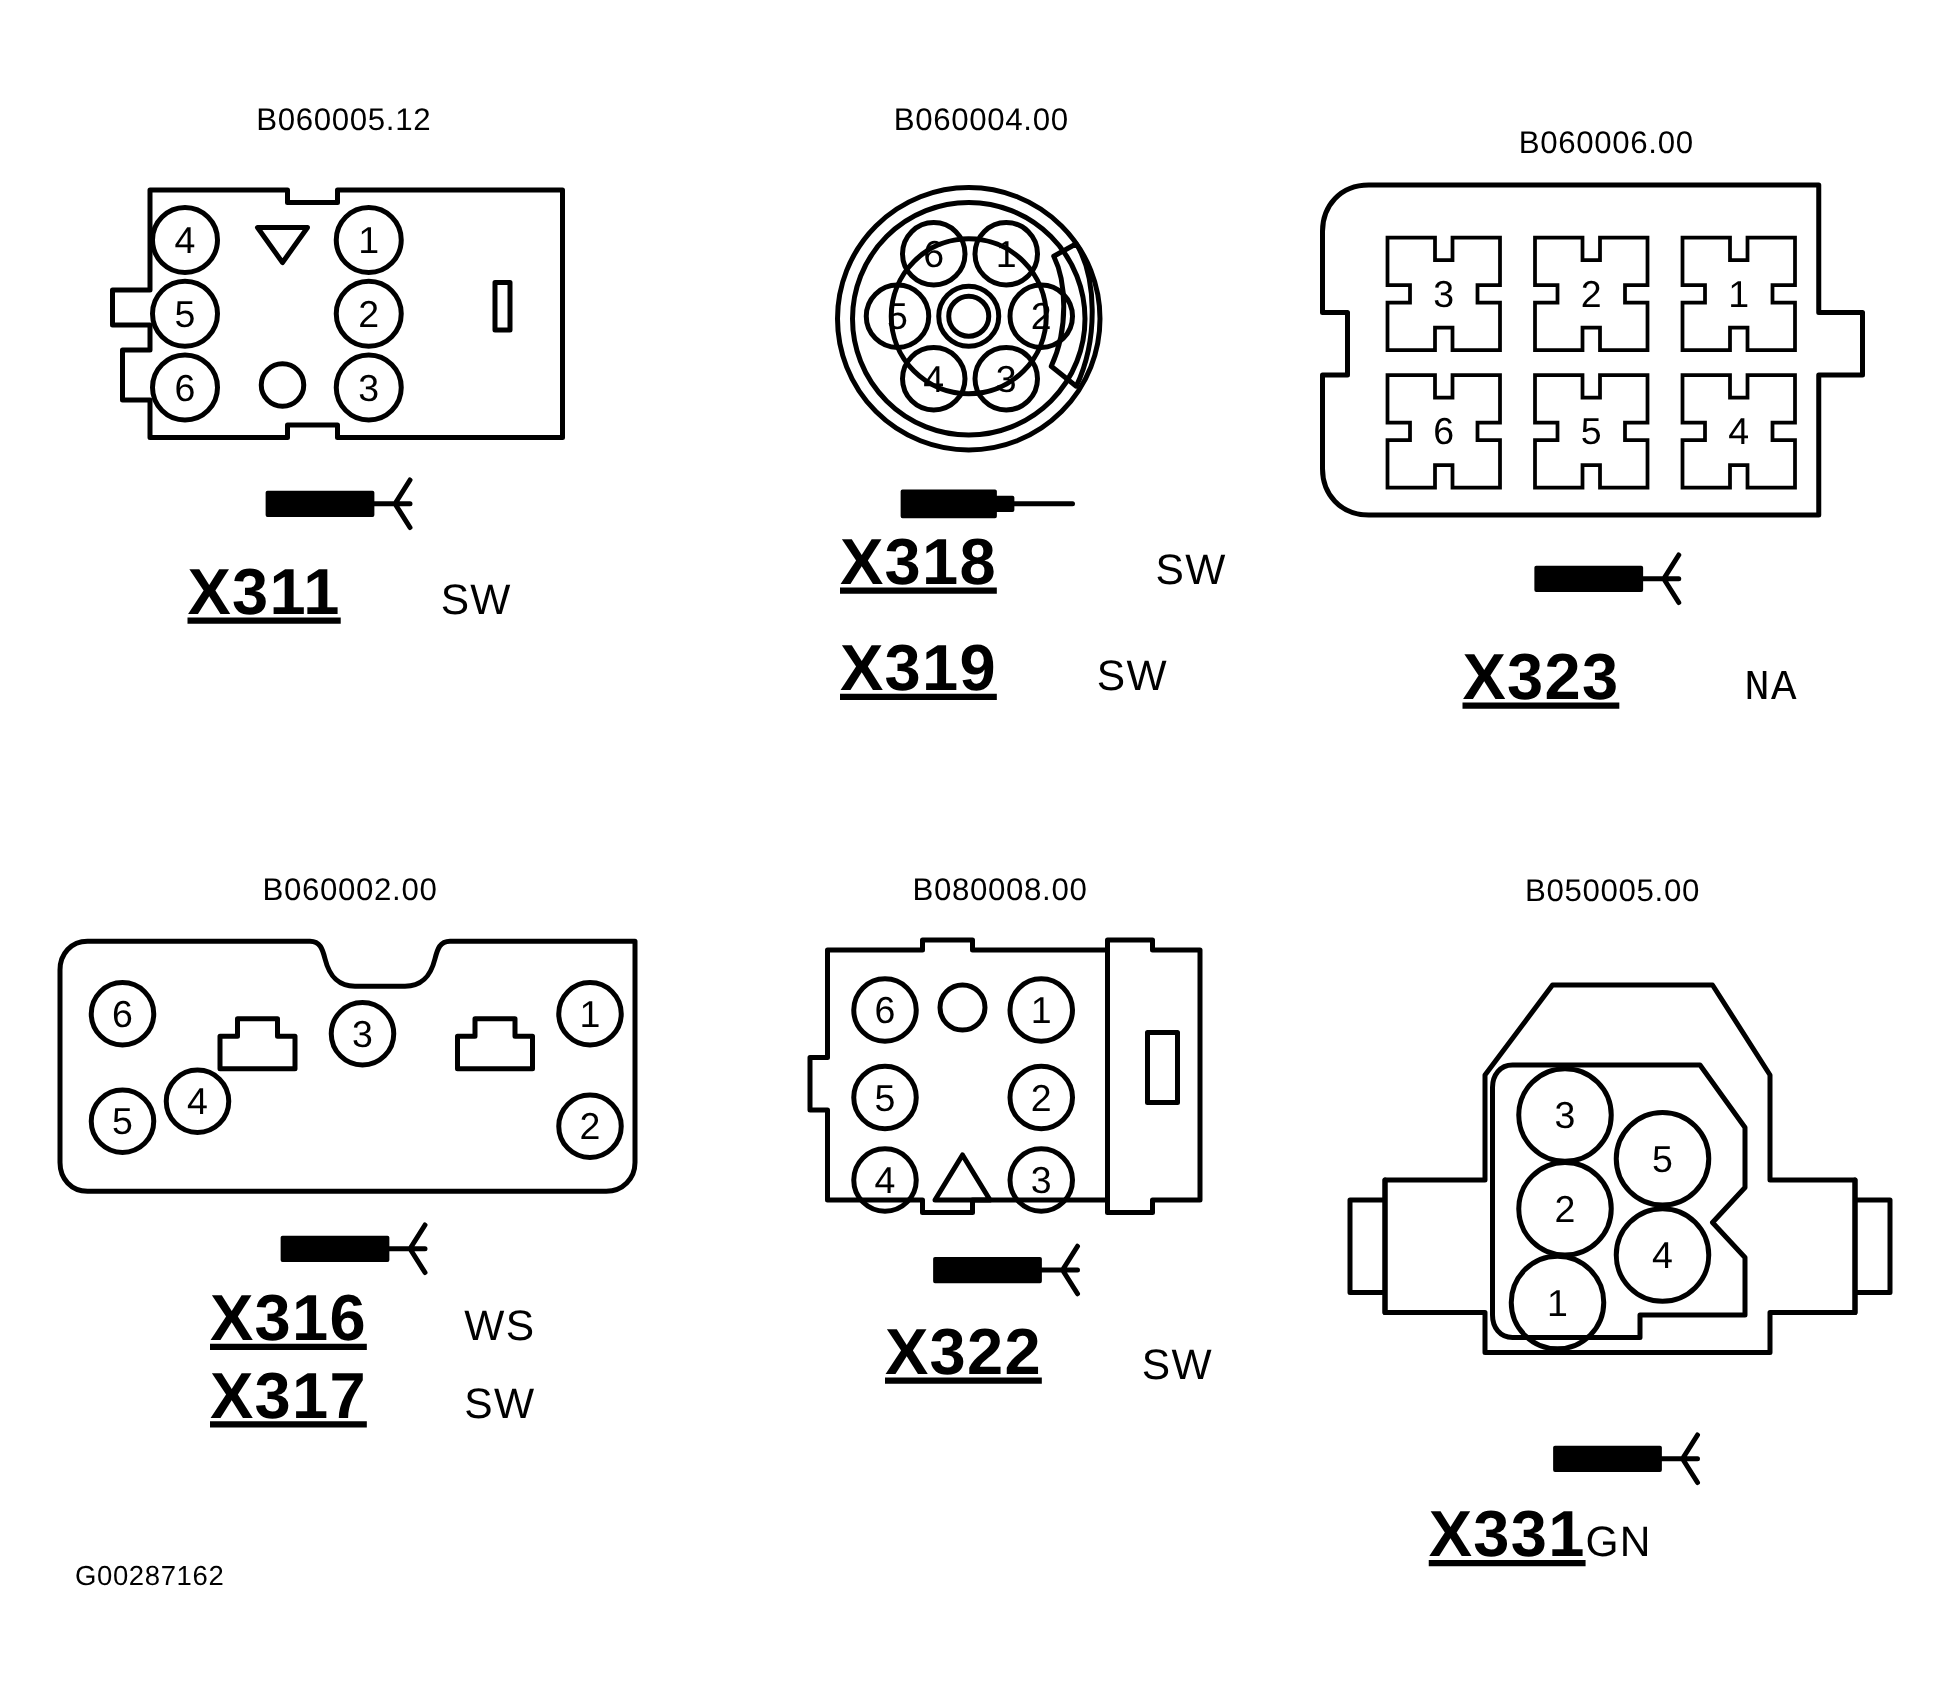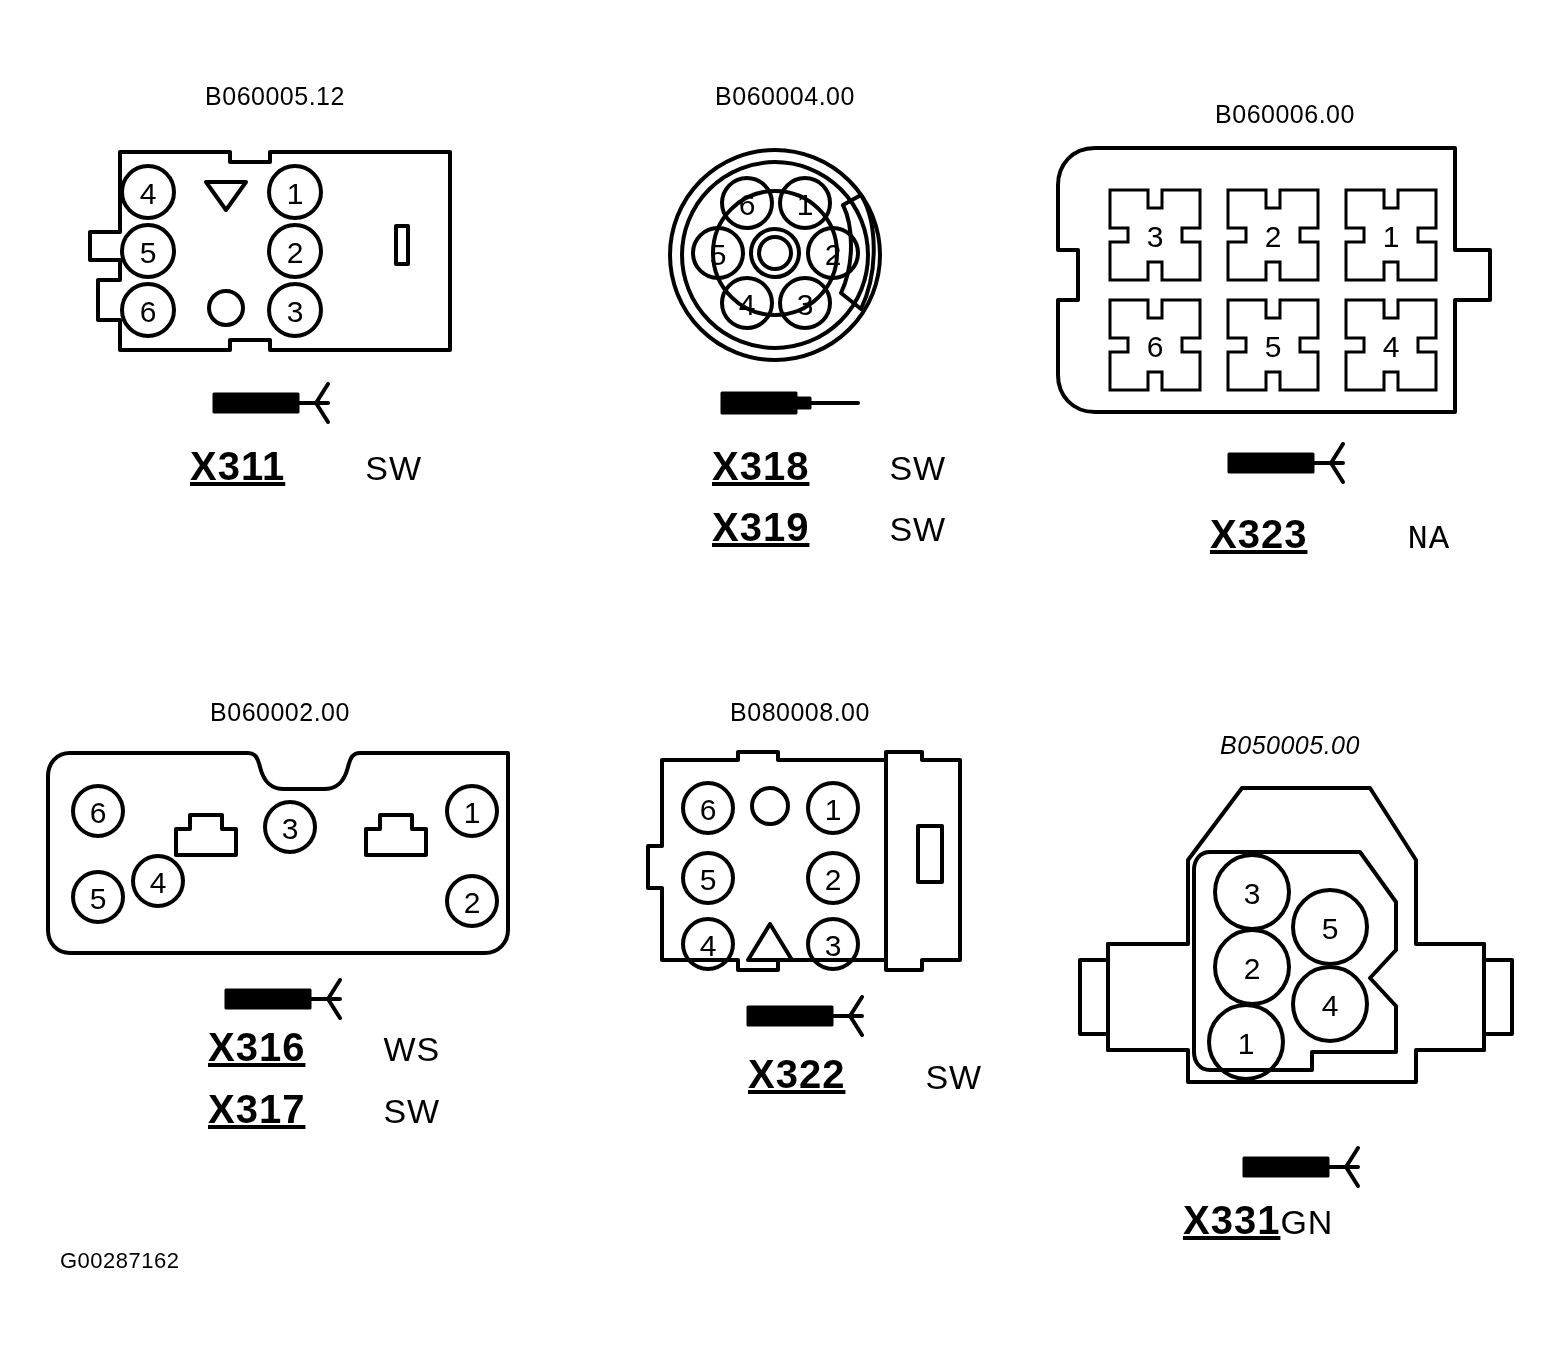--- a/index.html
+++ b/index.html
@@ -25,25 +25,24 @@
     white-space: nowrap;
     text-align: center;
   }
   .label-row {
     position: absolute;
     display: flex;
     align-items: baseline;
     white-space: nowrap;
   }
   .conn-id {
-    font-size: 40px;
+    font-size: 52px;
     font-weight: bold;
     text-decoration: underline;
     letter-spacing: 1px;
-    margin-left: 40px;
   }
   .conn-code {
     font-size: 34px;
     letter-spacing: 1px;
   }
   .figure-id {
     position: absolute;
     left: 60px;
     top: 1248px;
     font-size: 22px;
@@ -143,21 +142,21 @@
 </div>
 
 <div class="connector" style="left:718px; top:385px;">
   <svg width="150" height="40" viewBox="0 0 150 40">
     <path class="fillblack" d="M4 8 L78 8 L78 28 L4 28 Z"></path>
     <path class="fillblack" d="M78 13 L92 13 L92 23 L78 23 Z"></path>
     <path class="stroke" d="M92 18 L140 18"></path>
   </svg>
 </div>
 
-<div class="label-row" style="left:672px; top:444px;">
+<div class="label-row" style="left:672px; top:420px;gap:47px;">
   <span class="conn-id">X318</span>
   <span class="conn-code" style="margin-left:80px;">SW</span>
 </div>
 <div class="label-row" style="left:672px; top:505px;">
   <span class="conn-id">X319</span>
   <span class="conn-code" style="margin-left:80px;">SW</span>
 </div>
 
 <div class="part-number" style="left:1110px; top:100px; width:350px;">B060006.00</div>
 
@@ -276,21 +275,21 @@
     <path class="fillblack" d="M4 12 L88 12 L88 30 L4 30 Z"></path>
     <path class="stroke" d="M88 21 L118 21 M118 2 L106 21 L118 40"></path>
   </svg>
 </div>
 
 <div class="label-row" style="left:708px; top:1052px;align-items:flex-end;">
   <span class="conn-id">X322</span>
   <span class="conn-code" style="margin-left:80px;">SW</span>
 </div>
 
-<div class="part-number" style="left:1115px; top:731px; width:350px;font-style:italic;">B050005.00</div>
+<div class="part-number" style="left:1115px; top:699px; width:350px;">B050005.00</div>
 
 <div class="connector" style="left:1060px; top:752px;">
   <svg width="470" height="340" viewBox="0 0 470 340">
     <path class="stroke" d="M128 108 L182 36 L310 36 L356 108 L356 192 L424 192 L424 298 L356 298 L356 330 L128 330 L128 298 L48 298 L48 192 L128 192 Z"></path>
     <path class="stroke" d="M48 192 L48 298 M20 208 L48 208 M20 208 L20 282 L48 282"></path>
     <path class="stroke" d="M424 192 L424 298 M452 208 L424 208 M452 208 L452 282 L424 282"></path>
     <path class="stroke" d="M150 100 L300 100 L336 150 L336 198 L310 226 L336 254 L336 300 L252 300 L252 318 L150 318 C140 318 134 310 134 300 L134 118 C134 108 140 100 150 100 Z"></path>
     <circle class="stroke" cx="192" cy="140" r="37"></circle>
     <text class="pin-num" x="192" y="141">3</text>
     <circle class="stroke" cx="270" cy="175" r="37"></circle>

